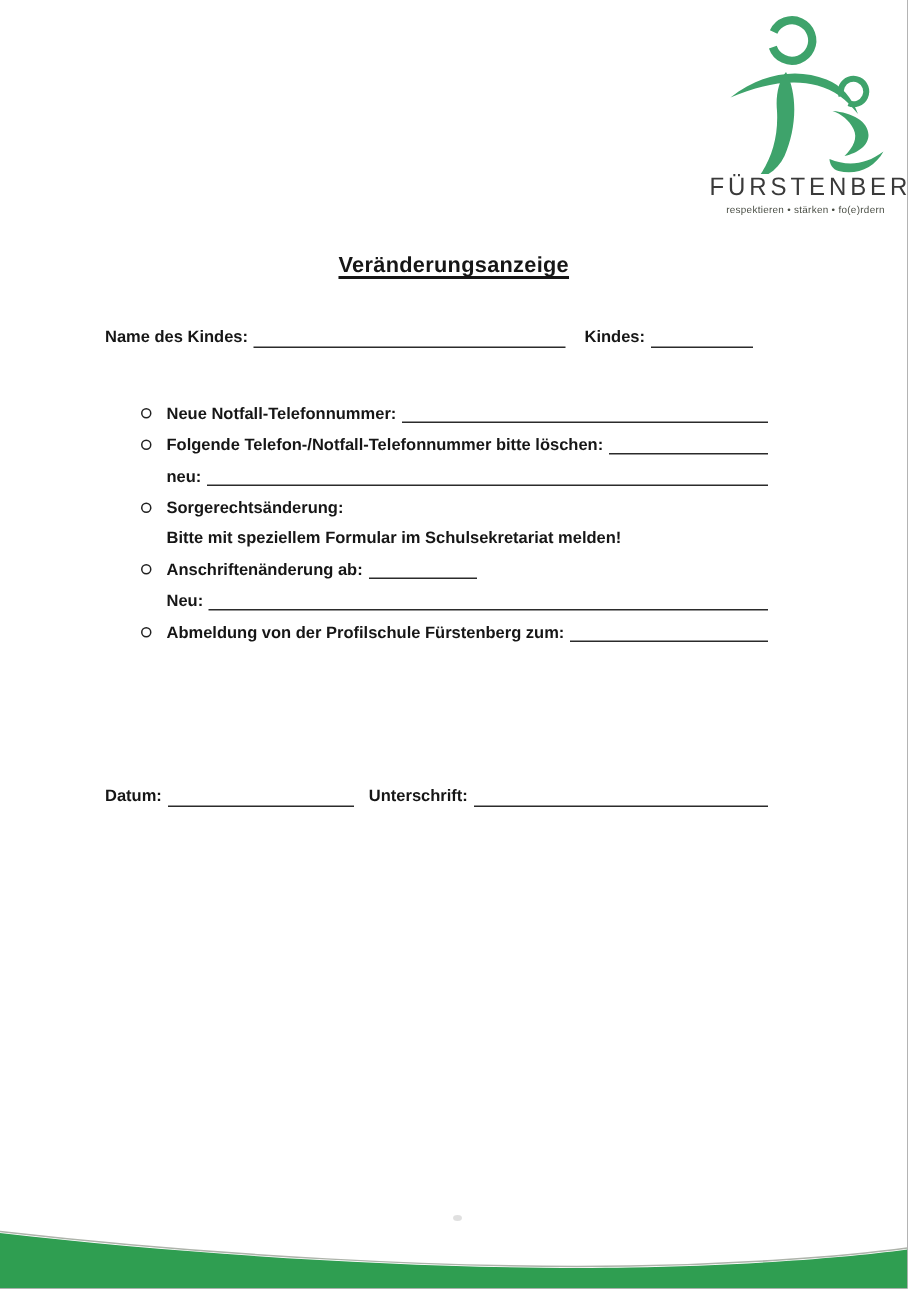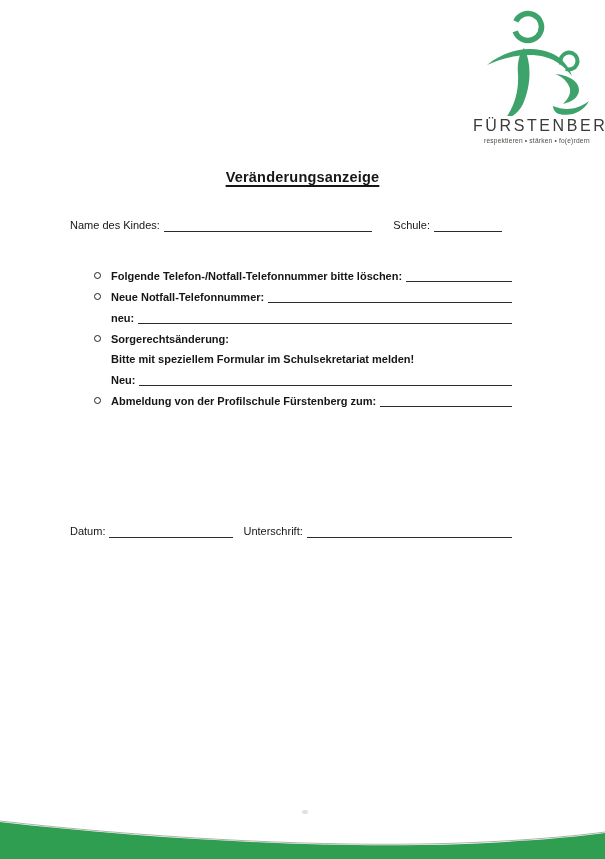--- a/index.html
+++ b/index.html
@@ -33,21 +33,21 @@
     text-align:center;
     font-size:14.5px;font-weight:700;
     text-decoration:underline;
     text-underline-offset:3px;
     text-decoration-thickness:1.5px;
     letter-spacing:.2px;
   }
   
   .row{
     position:absolute;display:flex;align-items:flex-start;
-    font-size:11px;font-weight:400;
+    font-size:11px;font-weight:700;
   }
   .row .lbl{white-space:nowrap;}
   .line{
     border-bottom:1.7px solid #2b2b2b;
     height:12px;margin-left:4px;margin-bottom:-1px;
   }
   .header-row{top:219px;left:70px;width:432px;}
   .header-row .name-line{width:208px;}
   .header-row .spacer{flex:1;}
   .header-row .klasse-line{width:68px;}
@@ -125,34 +125,34 @@
     <div class="logo-wordmark">FÜRSTENBERG</div>
     <div class="logo-tagline">respektieren • stärken • fo(e)rdern</div>
   </div>
 
   <div class="title">Veränderungsanzeige</div>
 
   <div class="row header-row">
     <span class="lbl">Name des Kindes:</span>
     <span class="line name-line"></span>
     <span class="spacer"></span>
-    <span class="lbl">Schule:</span>
+    <span class="lbl">Kindes:</span>
     <span class="line klasse-line"></span>
   </div>
 
   <div class="list">
     <div class="item-row">
       <span class="bullet"></span>
+      <span class="item-label">Neue Notfall-Telefonnummer:</span>
+      <span class="fill-line"></span>
+    </div>
+
+    <div class="item-row">
+      <span class="bullet"></span>
       <span class="item-label">Folgende Telefon-/Notfall-Telefonnummer bitte löschen:</span>
-      <span class="fill-line"></span>
-    </div>
-
-    <div class="item-row">
-      <span class="bullet"></span>
-      <span class="item-label">Neue Notfall-Telefonnummer:</span>
       <span class="fill-line"></span>
     </div>
 
 
     <div class="item-row">
       <span class="bullet hidden"></span>
       <span class="item-label">neu:</span>
       <span class="fill-line"></span>
     </div>
 
@@ -161,20 +161,25 @@
       <span class="item-label">Sorgerechtsänderung:</span>
 
     </div>
 
     <div class="item-row">
       <span class="bullet hidden"></span>
       <span class="item-label">Bitte mit speziellem Formular im Schulsekretariat melden!</span>
 
     </div>
 
+    <div class="item-row">
+      <span class="bullet"></span>
+      <span class="item-label">Anschriftenänderung ab:</span>
+      <span class="fill-line short"></span>
+    </div>
 
     <div class="item-row">
       <span class="bullet hidden"></span>
       <span class="item-label">Neu:</span>
       <span class="fill-line"></span>
     </div>
 
     <div class="item-row">
       <span class="bullet"></span>
       <span class="item-label">Abmeldung von der Profilschule Fürstenberg zum:</span>

